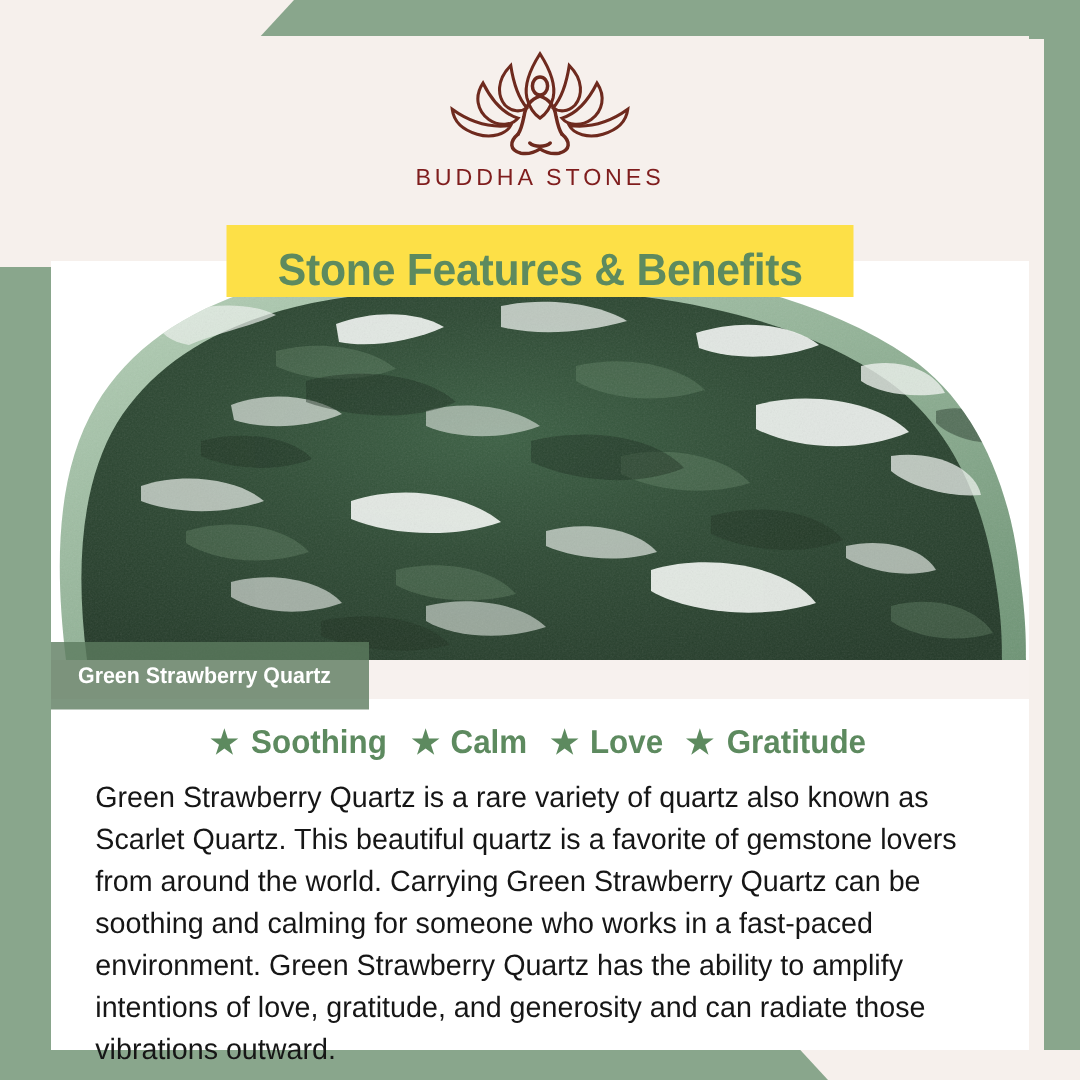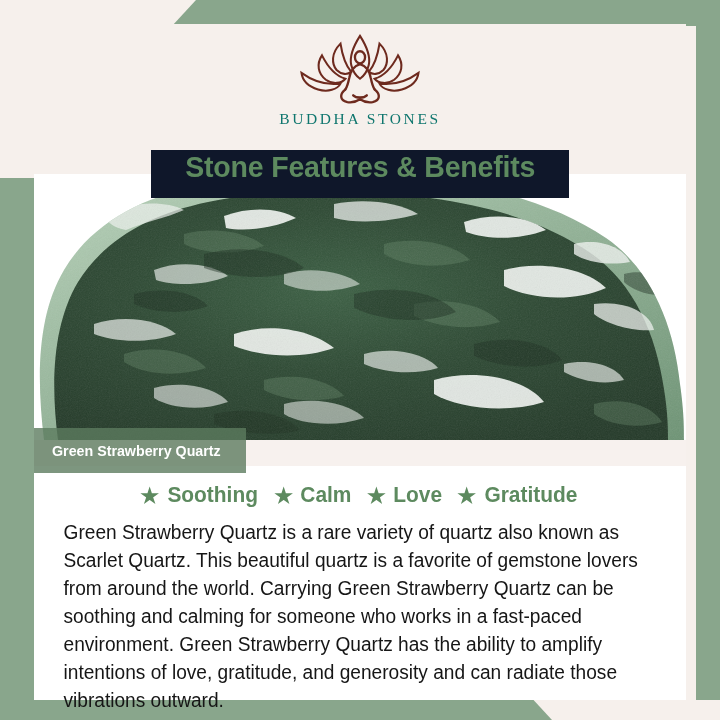--- a/index.html
+++ b/index.html
@@ -22,35 +22,35 @@
     z-index:2;
   }
 
   
   .logo-wrap {
     position:absolute; left:0; right:0; top:6px;
     display:flex; flex-direction:column; align-items:center;
   }
   .logo-mark { width:150px; height:78px; display:block; }
   .logo-text {
-    font-family:Liberation Serif, serif;
+    font-family:Liberation Sans, sans-serif;
     font-size:15.5px;
     letter-spacing:2.6px;
-    color:#0f766e;
+    color:#7f1d1d;
     margin-top:2px;
     white-space:nowrap;
   }
 
   
   .title-banner {
     position:absolute;
     left:117px; right:117px; top:126px;
     height:48px;
-    background:#0f172a;
-    display:flex; align-items:flex-start; justify-content:center;
+    background:#fde047;
+    display:flex; align-items:flex-end; justify-content:center;
     z-index:4;
   }
   .title-banner .title {
     font-family:"Liberation Sans Narrow","Liberation Sans", sans-serif;
     font-weight:bold;
     font-size:30px;
     color:#5d8a5f;
     letter-spacing:-0.2px;
     transform:scaleX(0.95);
     white-space:nowrap;

